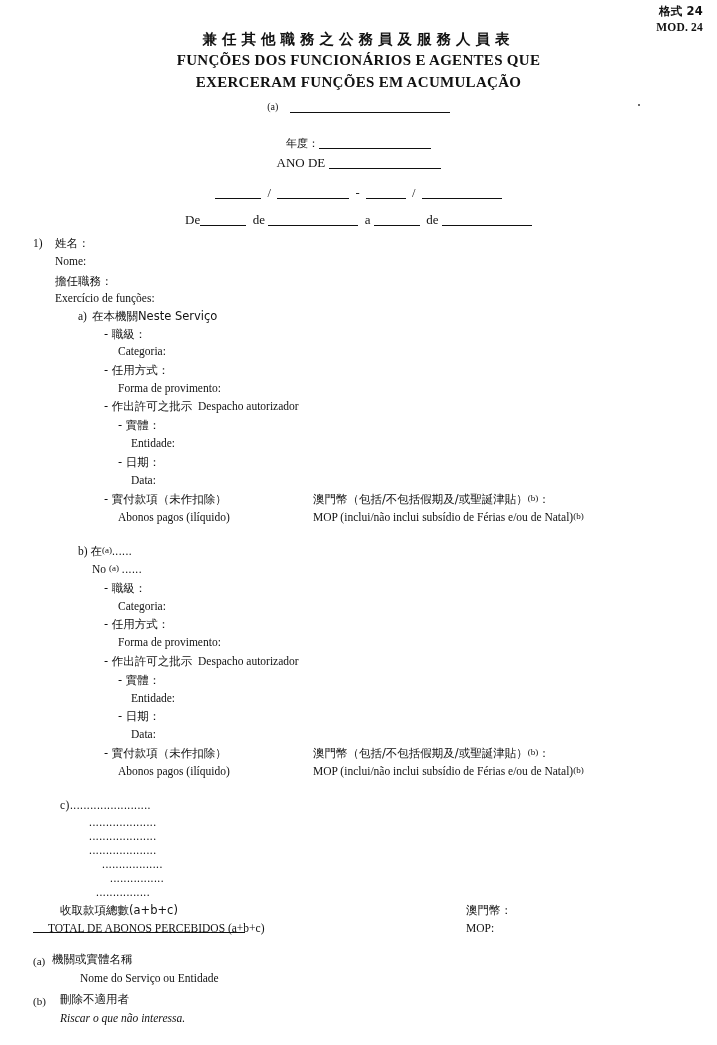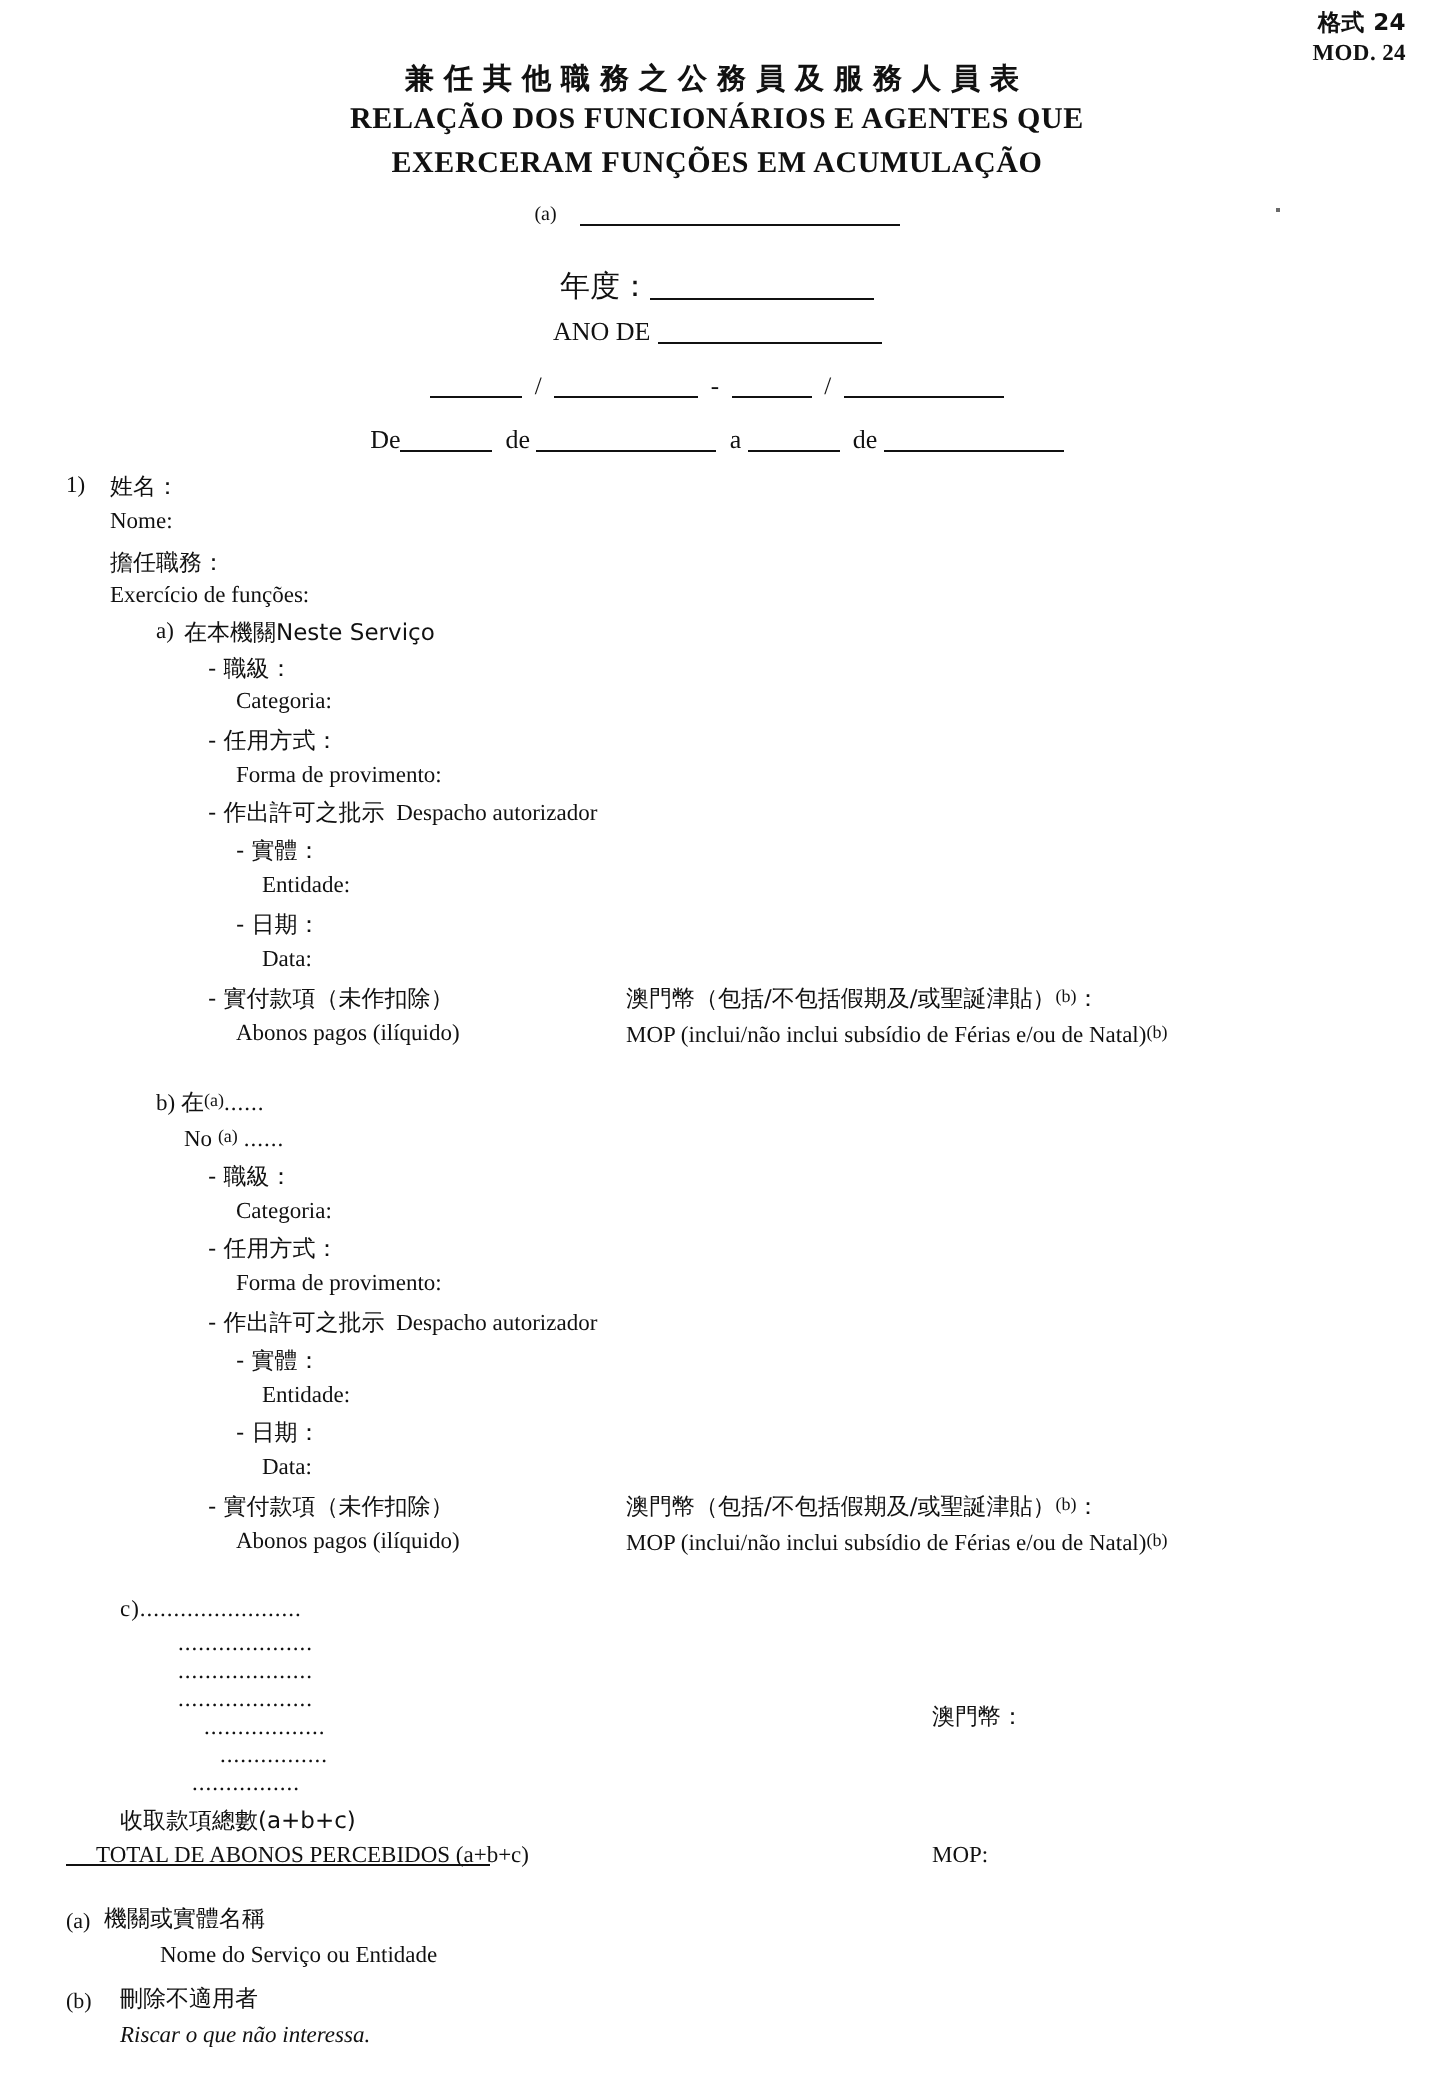--- a/index.html
+++ b/index.html
@@ -84,21 +84,21 @@
     position: absolute;
     top: 133px;
     left: 0;
     width: 717px;
     text-align: center;
     font-size: 13px;
     line-height: 1.55;
   }
   .hdr-year .zh {
     font-family: Liberation Serif, serif;
-    font-size: 15px;
+    font-size: 11px;
   }
   .hdr-dates {
     position: absolute;
     top: 186px;
     left: 0;
     width: 717px;
     text-align: center;
     font-size: 12.5px;
   }
   .hdr-range {
@@ -160,21 +160,21 @@
 
   <div class="form-code">
     <div class="l1 zh">格式  24</div>
     <div class="l2">MOD. 24</div>
   </div>
 
   <div class="speck" style="left:638px; top:104px;"></div>
 
   <div class="title-zh">兼任其他職務之公務員及服務人員表</div>
   <div class="title-pt">
-    <div>RELAÇÃO DOS FUNCIONÁRIOS E AGENTES QUE</div>
+    <div>FUNÇÕES DOS FUNCIONÁRIOS E AGENTES QUE</div>
     <div>EXERCERAM FUNÇÕES EM ACUMULAÇÃO</div>
   </div>
 
   <div class="hdr-a">
     <span class="sup">(a)</span>
     &nbsp;&nbsp;
     <span class="rule r160"></span>
   </div>
 
   <div class="hdr-year">
@@ -275,21 +275,21 @@
   <div class="ln dots" style="left:60px; top:799px;">c)........................</div>
   <div class="ln dots" style="left:89px; top:816px;">....................</div>
   <div class="ln dots" style="left:89px; top:830px;">....................</div>
   <div class="ln dots" style="left:89px; top:844px;">....................</div>
   <div class="ln dots" style="left:102px; top:858px;">..................</div>
   <div class="ln dots" style="left:110px; top:872px;">................</div>
   <div class="ln dots" style="left:96px; top:886px;">................</div>
 
   <div class="ln zh" style="left:60px; top:904px;">收取款項總數(a+b+c)</div>
   <div class="ln" style="left:48px; top:922px;">TOTAL DE ABONOS PERCEBIDOS (a+b+c)</div>
-  <div class="ln zh" style="left:466px; top:852px;">澳門幣：</div>
+  <div class="ln zh" style="left:466px; top:904px;">澳門幣：</div>
   <div class="ln" style="left:466px; top:922px;">MOP:</div>
 
   <div class="foot-rule"></div>
 
   <div class="foot-mark" style="left:33px; top:955px;">(a)</div>
   <div class="foot zh" style="left:52px; top:953px;">機關或實體名稱</div>
   <div class="foot" style="left:60px; top:972px;margin-left:20px;">Nome do Serviço ou Entidade</div>
 
   <div class="foot-mark" style="left:33px; top:995px;">(b)</div>
   <div class="foot zh" style="left:60px; top:993px;">刪除不適用者</div>

